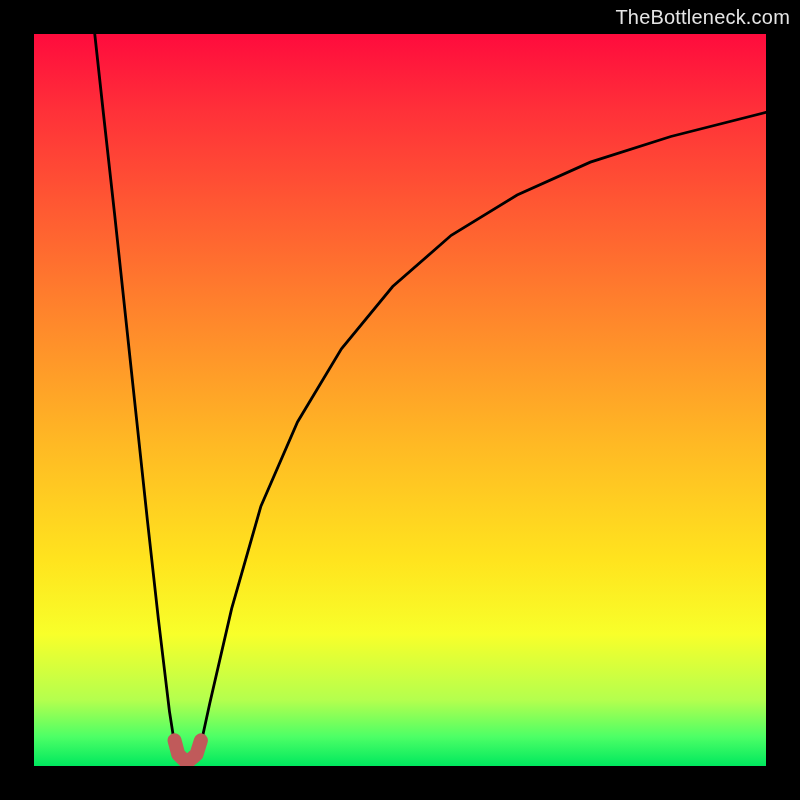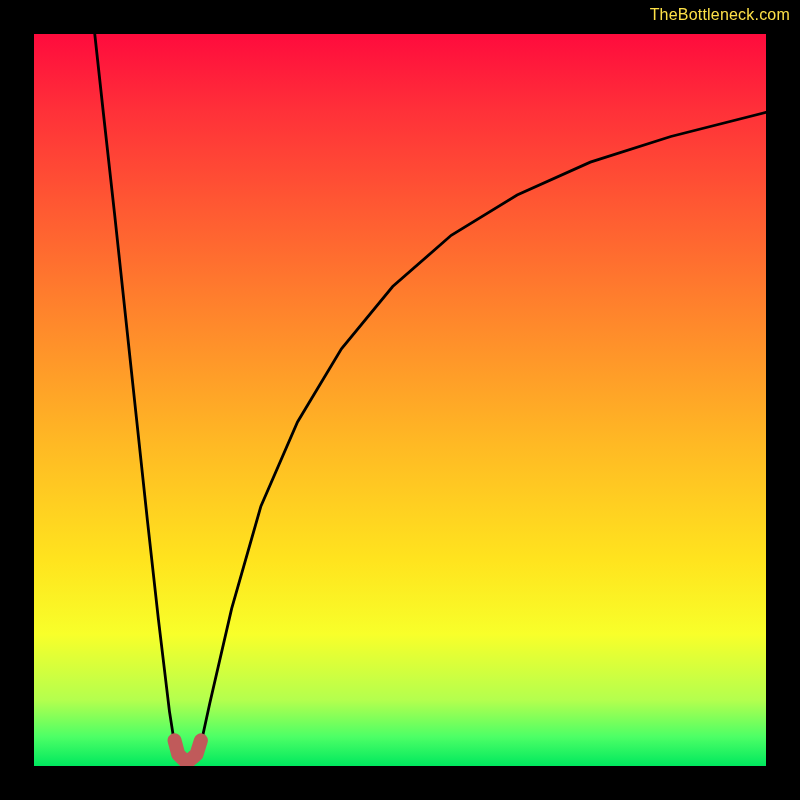--- a/index.html
+++ b/index.html
@@ -43,22 +43,22 @@
     position: absolute;
     left: 0;
     top: 0;
     width: 732px;
     height: 732px;
   }
   .watermark {
     position: absolute;
     top: 6px;
     right: 10px;
-    color: #fde047;
-    font-size: 16px;
+    color: #e5e5e5;
+    font-size: 20px;
     font-weight: 500;
     letter-spacing: 0.2px;
     user-select: none;
   }
 </style>
 </head>
 <body>
 
 <div class="frame">
   <div class="watermark">TheBottleneck.com</div>

